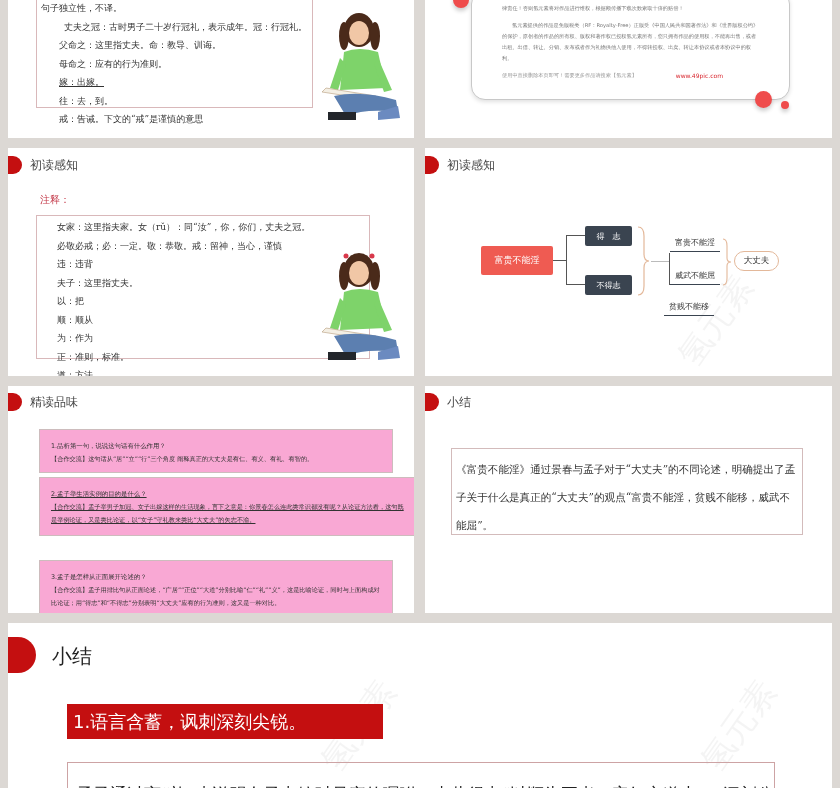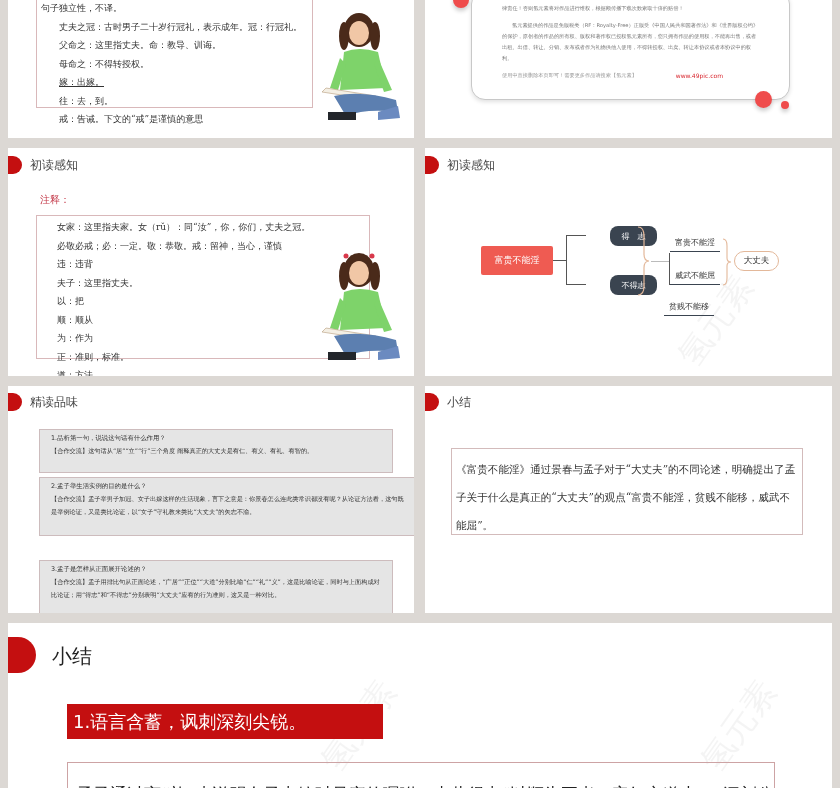--- a/index.html
+++ b/index.html
@@ -11,45 +11,45 @@
   .note-box { position: absolute; border: 1.5px solid #d9b8ba; background: #fff; }
   .note-line { font-size: 9px; line-height: 18.5px; color: #333; white-space: nowrap; }
   .girl { position: absolute; }
   .wm { position: absolute; font-family: "DejaVu Sans", sans-serif; color: rgba(0,0,0,0.045); font-size: 34px; transform: rotate(-55deg); white-space: nowrap; pointer-events: none; }
   
   .card { position: absolute; border: 1px solid #c8c8c8; border-radius: 14px; background: #fff; box-shadow: 0 2px 4px rgba(0,0,0,0.12); }
   .card p { font-family: "DejaVu Sans", sans-serif; font-size: 5.2px; color: #777; line-height: 11px; }
   .dot { position: absolute; border-radius: 50%; background: #ef4c4c; box-shadow: 0 3px 4px rgba(0,0,0,0.2); }
   
   .mm-root { position: absolute; background: #ef5b52; color: #fff; font-size: 9px; display: flex; align-items: center; justify-content: center; border-radius: 2px; }
-  .mm-dark { position: absolute; background: #3a4450; color: #fff; font-size: 8px; display: flex; align-items: center; justify-content: center; border-radius: 8px; margin-left: 25px; }
+  .mm-dark { position: absolute; background: #3a4450; color: #fff; font-size: 8px; display: flex; align-items: center; justify-content: center; border-radius: 2px; }
   .mm-leaf { position: absolute; font-size: 8px; color: #333; text-align: center; border-bottom: 1px solid #3a4450; }
   .mm-final { position: absolute; border: 1px solid #e3b89a; border-radius: 12px; font-size: 8.5px; display: flex; align-items: center; justify-content: center; color: #333; }
   .line { position: absolute; background: #555; }
   
-  .qbox { position: absolute; border: 1.2px solid #cdbcbd; background: #e5e5e5; padding: 2px 10px 0 11px; }
+  .qbox { position: absolute; border: 1.2px solid #cdbcbd; background: #f9a8d4; padding: 10px 10px 0 11px; }
   .qbox .q { font-family: "DejaVu Sans", sans-serif; font-size: 6.4px; color: #333; line-height: 12px; }
   .qbox .a { font-size: 6.2px; color: #333; line-height: 13px; }
   .summary-box { position: absolute; border: 1.2px solid #d3bbbb; padding: 6px 4px 0 4px; }
   .summary-box p { font-size: 10.6px; line-height: 28px; color: #333; }
   .big-tab { position: absolute; left: 0; width: 28px; height: 36px; background: #c40f10; border-radius: 0 18px 18px 0; }
   .big-title { position: absolute; font-family: "DejaVu Sans", sans-serif; font-size: 20px; color: #222; }
   .red-banner { position: absolute; background: #c40f10; color: #fff; font-family: "DejaVu Sans", sans-serif; font-size: 18px; display: flex; align-items: center; padding-left: 6px; }
   .bottom-box { position: absolute; border: 1.5px solid #cda3a4; }
   .bottom-box p { font-size: 17px; color: #222; white-space: nowrap; position: absolute; top: 20px; left: 8px; }
 </style>
 </head>
 <body>
 
 <div class="slide" style="left:8px; top:0; width:406px; height:138px;padding-left:36px;">
   <div class="note-box" style="left:28px; top:-4px; width:277px; height:112px; padding:2px 0 0 10px;">
     <div class="note-line" style="margin-left:-10px; padding-left:4px;">句子独立性，不译。</div>
-    <div class="note-line" style="padding-left:12px;">丈夫之冠：古时男子二十岁行冠礼，表示成年。冠：行冠礼。</div>
+    <div class="note-line" style="padding-left:12px;text-align:center;">丈夫之冠：古时男子二十岁行冠礼，表示成年。冠：行冠礼。</div>
     <div class="note-line" style="padding-left:12px;">父命之：这里指丈夫。命：教导、训诲。</div>
-    <div class="note-line" style="padding-left:12px;">母命之：不得转授权。</div>
+    <div class="note-line" style="padding-left:12px;">母命之：应有的行为准则。</div>
     <div class="note-line" style="padding-left:12px;text-decoration:underline;">嫁：出嫁。</div>
     <div class="note-line" style="padding-left:12px;">往：去，到。</div>
     <div class="note-line" style="padding-left:12px;">戒：告诫。下文的“戒”是谨慎的意思</div>
   </div>
   <div class="girl" style="left:308px; top:8px; width:96px; height:124px;">
     <svg width="96" height="124" viewBox="0 0 96 124">
       <ellipse cx="43" cy="22" rx="15" ry="17" fill="#4a2a1a"></ellipse>
       <ellipse cx="28" cy="28" rx="5" ry="14" fill="#4a2a1a"></ellipse>
       <ellipse cx="59" cy="28" rx="5" ry="14" fill="#4a2a1a"></ellipse>
       <ellipse cx="43" cy="25" rx="10" ry="12" fill="#f1c7a6"></ellipse>
@@ -142,21 +142,21 @@
   <div class="mm-final" style="left:309px; top:103px; width:45px; height:20px;">大丈夫</div>
 </div>
 
 <div class="slide" style="left:8px; top:386px; width:406px; height:227px;">
   <div class="hdr-tab" style="top:7px;"></div>
   <div class="hdr-title" style="left:22px; top:8px;">精读品味</div>
   <div class="qbox" style="left:31px; top:43px; width:354px; height:44px;">
     <div class="q">1.品析第一句，说说这句话有什么作用？</div>
     <div class="a">【合作交流】这句话从“居”“立”“行”三个角度 阐释真正的大丈夫是有仁、有义、有礼、有智的。</div>
   </div>
-  <div class="qbox" style="left:31px; top:91px; width:376px; height:59px;">
+  <div class="qbox" style="left:31px; top:91px; width:376px; height:59px;text-decoration:underline;">
     <div class="q">2.孟子举生活实例的目的是什么？</div>
     <div class="a">【合作交流】孟子举男子加冠、女子出嫁这样的生活现象，言下之意是：你景春怎么连此类常识都没有呢？从论证方法看，这句既是举例论证，又是类比论证，以“女子”守礼教来类比“大丈夫”的矢志不渝。</div>
   </div>
   <div class="qbox" style="left:31px; top:154px; width:354px; height:58px;margin-top:20px;">
     <div class="q">3.孟子是怎样从正面展开论述的？</div>
     <div class="a">【合作交流】孟子用排比句从正面论述，“广居”“正位”“大道”分别比喻“仁”“礼”“义”，这是比喻论证，同时与上面构成对比论证；用“得志”和“不得志”分别表明“大丈夫”应有的行为准则，这又是一种对比。</div>
   </div>
 </div>
 
 <div class="slide" style="left:425px; top:386px; width:407px; height:227px;">

